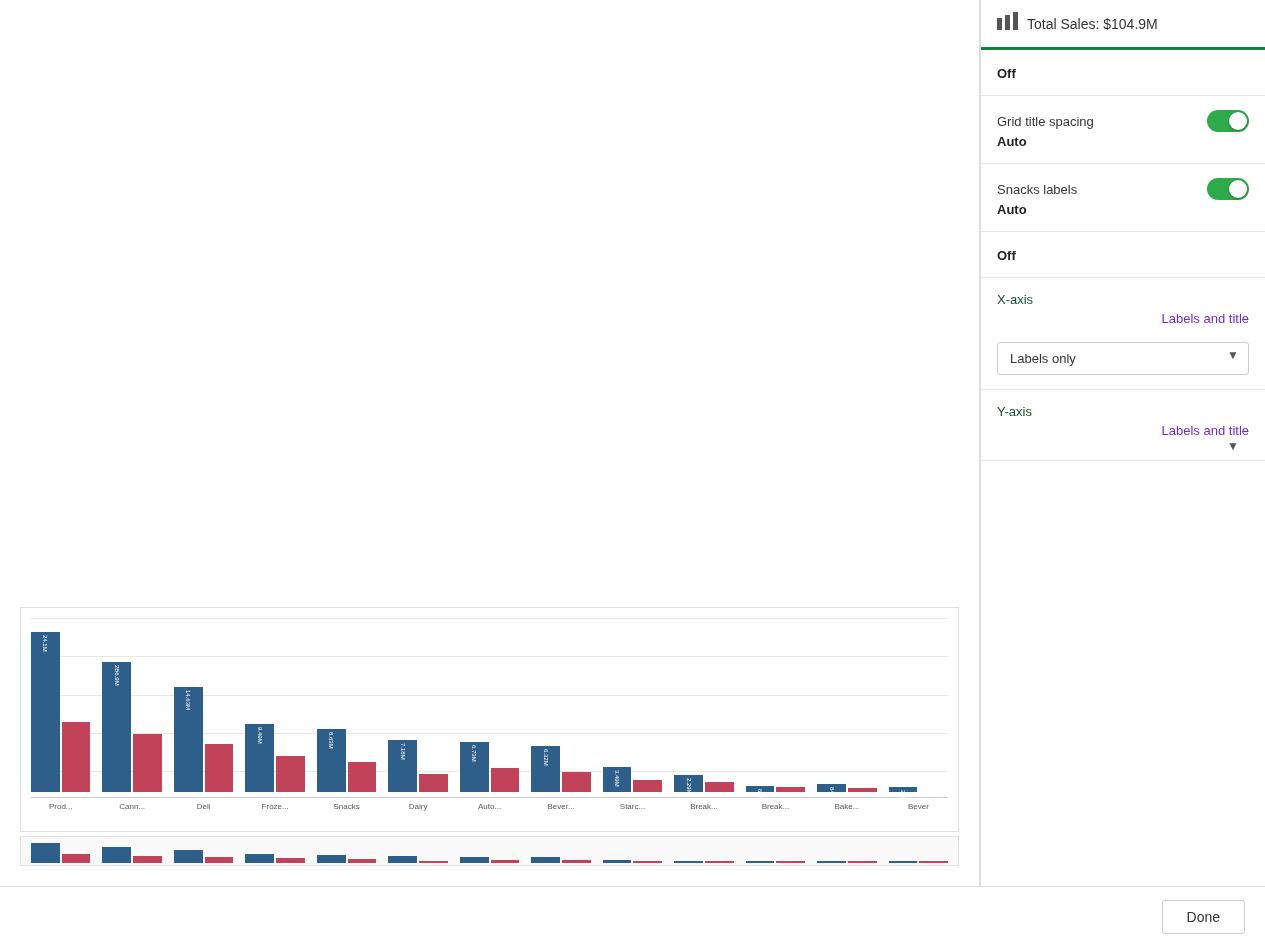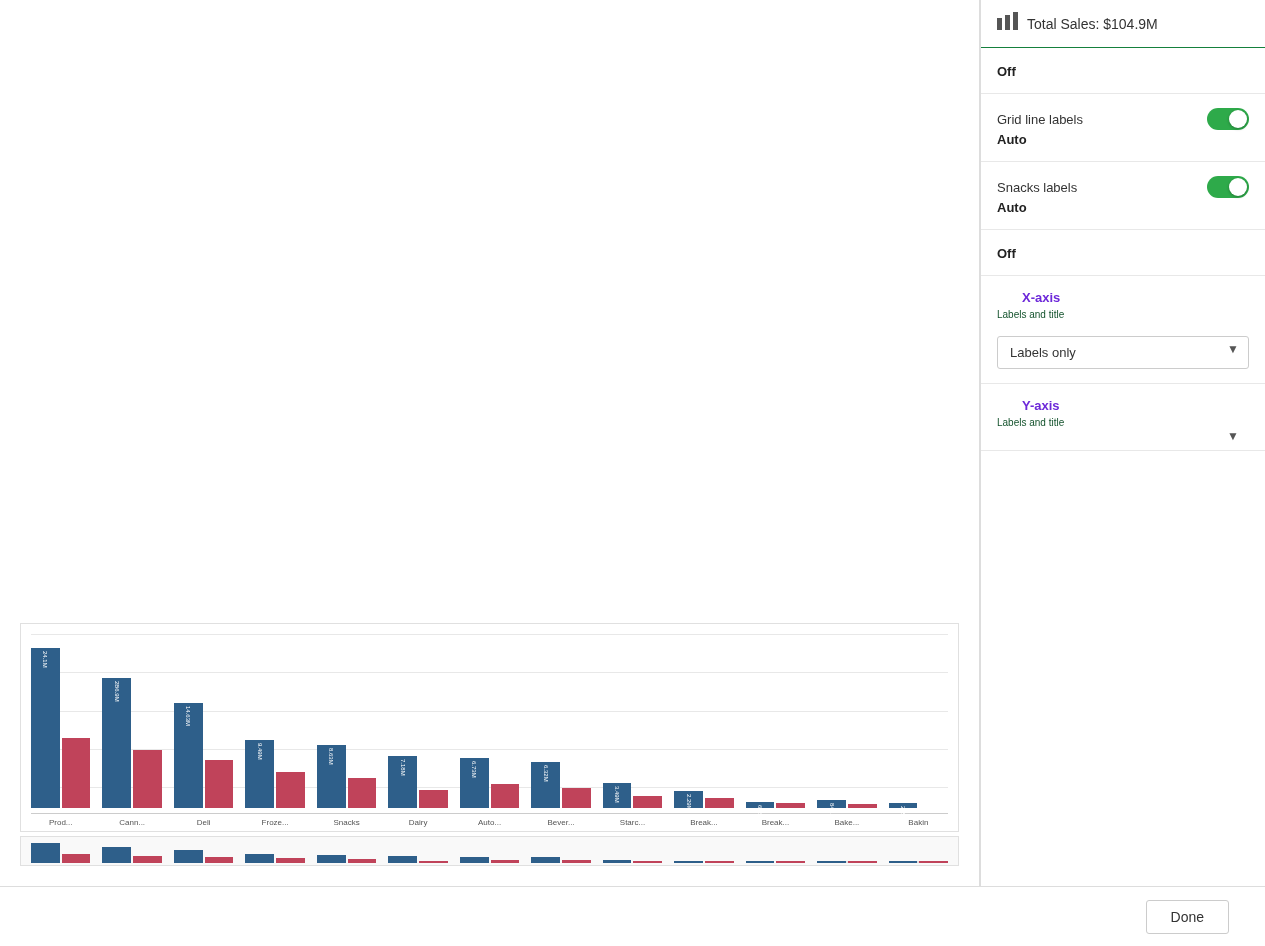--- a/index.html
+++ b/index.html
@@ -13,21 +13,21 @@
       background: #fff;
       padding: 20px;
       display: flex;
       flex-direction: column;
       justify-content: flex-end;
       border-right: 1px solid #ddd;
     }
 
     .chart-wrapper {
       border: 1px solid #e0e0e0;
-      padding: 10px 10px 0 10px;
+      padding: 10px 10px 16px 10px;
       background: #fff;
     }
 
     .bar-chart {
       display: flex;
       align-items: flex-end;
       height: 180px;
       gap: 12px;
       padding-bottom: 5px;
       border-bottom: 1px solid #ccc;
@@ -123,21 +123,21 @@
       border-left: 1px solid #ddd;
       display: flex;
       flex-direction: column;
       overflow-y: auto;
     }
 
     .panel-header {
       display: flex;
       align-items: center;
       padding: 12px 16px;
-      border-bottom: 1px solid #15803d;
+      border-bottom: 3px solid #15803d;
       background: #fff;
     }
 
     .panel-header-icon {
       margin-right: 8px;
       color: #555;
       font-size: 18px;
     }
 
     .panel-header-title {
@@ -246,41 +246,41 @@
       right: 10px;
       top: 50%;
       transform: translateY(-50%);
       pointer-events: none;
       color: #555;
       font-size: 12px;
     }
 
     .axis-section-title {
       font-size: 13px;
-      font-weight: 700;
+      font-weight: 400;
+      color: #14532d;
+      margin-bottom: 4px;
+    }
+
+    .axis-sub-label {
+      font-size: 13px;
       color: #6d28d9;
-      margin-bottom: 4px;
-      margin-left: 25px;
-    }
-
-    .axis-sub-label {
-      font-size: 10px;
-      color: #14532d;
       margin-bottom: 0;
+      text-align: right;
     }
 
     
     .footer {
       height: 60px;
       background: #fff;
       border-top: 1px solid #ddd;
       display: flex;
       align-items: center;
       justify-content: flex-end;
-      padding: 0 36px;
+      padding: 0 20px;
     }
 
     .done-button {
       padding: 8px 24px;
       font-size: 14px;
       border: 1px solid #ccc;
       border-radius: 3px;
       background: #fff;
       cursor: pointer;
       color: #333;
@@ -386,21 +386,21 @@
           <div class="cat-label">Deli</div>
           <div class="cat-label">Froze...</div>
           <div class="cat-label">Snacks</div>
           <div class="cat-label">Dairy</div>
           <div class="cat-label">Auto...</div>
           <div class="cat-label">Bever...</div>
           <div class="cat-label">Starc...</div>
           <div class="cat-label">Break...</div>
           <div class="cat-label">Break...</div>
           <div class="cat-label">Bake...</div>
-          <div class="cat-label">Bakin</div>
+          <div class="cat-label">Bever</div>
         </div>
     </div>
     <div class="mini-chart" id="mini-chart-container">
     <div class="mini-bar-group">
           <div class="mini-bar mini-bar-blue" style="height: 20px; flex: 1 1 0%;"></div>
           <div class="mini-bar mini-bar-red" style="height: 9px; flex: 1 1 0%;"></div>
         </div>
         <div class="mini-bar-group">
           <div class="mini-bar mini-bar-blue" style="height: 16px; flex: 1 1 0%;"></div>
           <div class="mini-bar mini-bar-red" style="height: 7px; flex: 1 1 0%;"></div>
@@ -464,21 +464,21 @@
       </span>
       <span class="panel-header-title">Total Sales: $104.9M</span>
     </div>
 
     <div class="panel-section">
       <div class="section-value">Off</div>
     </div>
 
     <div class="panel-section">
       <div class="panel-section-row">
-        <span class="section-label">Grid line labels</span>
+        <span class="section-label">Grid title spacing</span>
         <div class="toggle-switch">
           <div class="toggle-track on">
             <div class="toggle-thumb"></div>
           </div>
         </div>
       </div>
       <div class="section-value">Auto</div>
     </div>
 
     <div class="panel-section">

